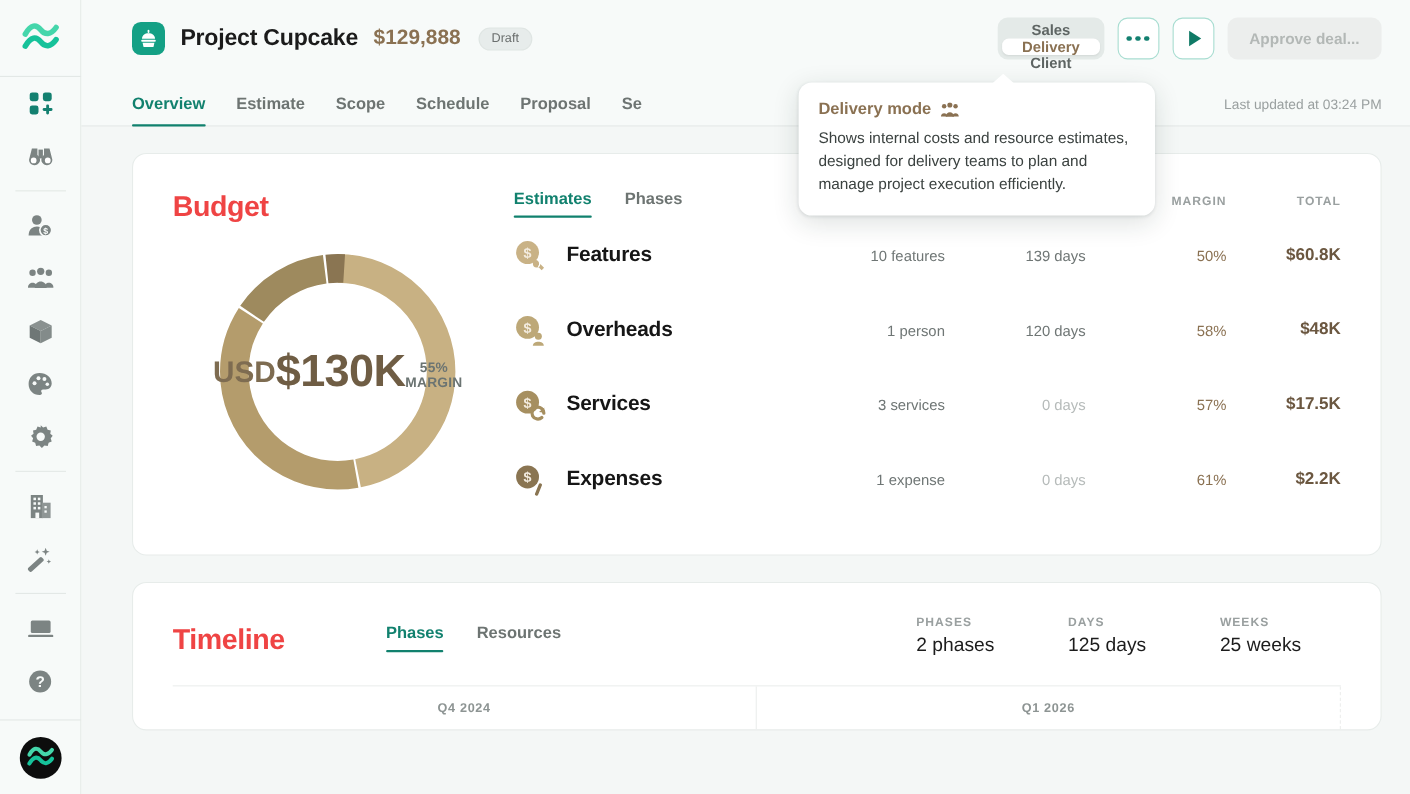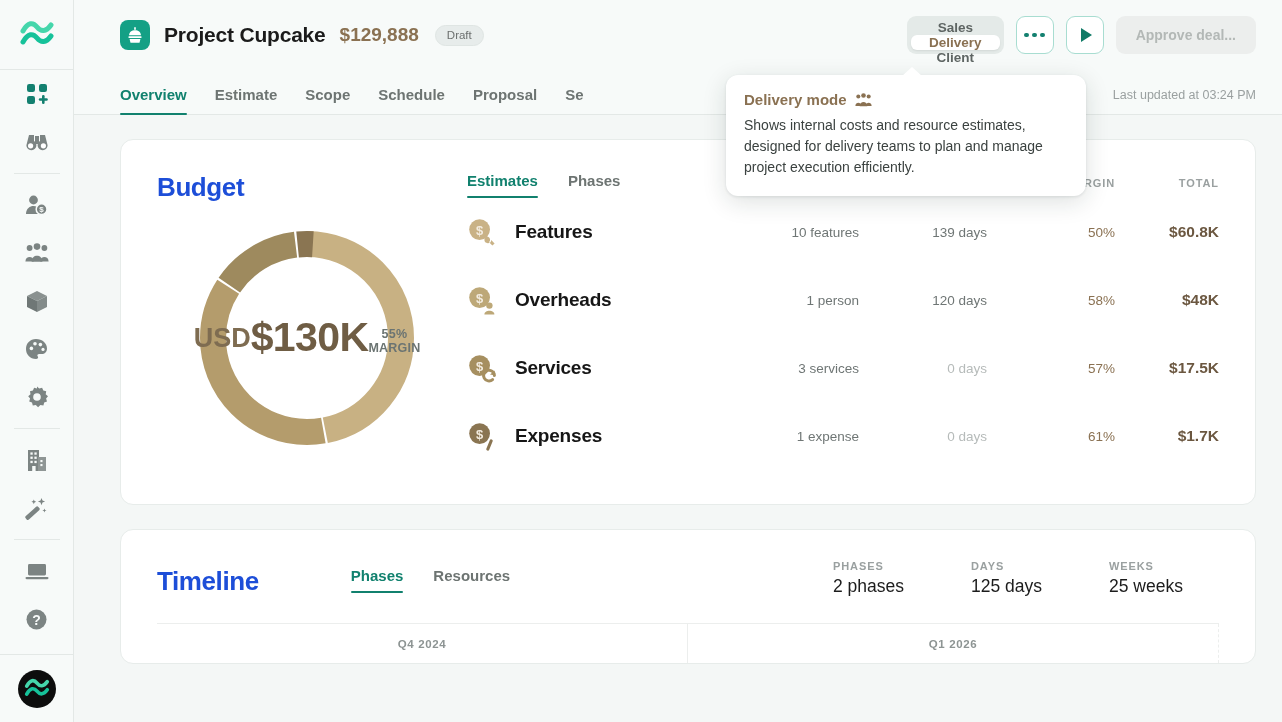--- a/index.html
+++ b/index.html
@@ -133,21 +133,21 @@
     height: 2.5px; background: #11816e; border-radius: 2px;
   }
   .lastupdated {
     margin-left: auto; font-size: 12.5px; color: #9aa0a0;
     padding-bottom: 12px; white-space: nowrap;
   }
 
   
   .tooltip {
     position: absolute; left: 652px; top: 75px;
-    width: 360px;
+    width: 324px;
     background: #fff; border-radius: 12px;
     box-shadow: 0 6px 24px rgba(20,40,36,.14), 0 1px 3px rgba(20,40,36,.10);
     padding: 16px 18px 18px; z-index: 50;
   }
   .tooltip::before {
     content: ""; position: absolute; top: -8px; left: 176px;
     width: 0; height: 0;
     border-left: 10px solid transparent; border-right: 10px solid transparent;
     border-bottom: 9px solid #fff;
   }
@@ -163,21 +163,21 @@
     background: #f4f7f6;
   }
   .card {
     background: #ffffff; border: 1px solid #e7ecea; border-radius: 13px;
     margin-top: 24px;
   }
 
   
   .budget-card { padding: 32px 36px 34px; display: flex; }
   .budget-left { width: 300px; flex: 0 0 300px; }
-  .card-title { font-size: 26px; font-weight: bold; color: #1d4ed8; letter-spacing: -0.4px; }
+  .card-title { font-size: 26px; font-weight: bold; color: #ef4444; letter-spacing: -0.4px; }
   .donut-wrap { margin-top: 26px; display: flex; justify-content: center; }
   .donut { position: relative; width: 218px; height: 218px; }
   .donut-center {
     position: absolute; inset: 0; display: flex; flex-direction: row;
     align-items: center; justify-content: center; text-align: center;
   }
   .donut-cur { font-size: 27px; font-weight: bold; color: #7e6c51; line-height: 1.05; }
   .donut-amt { font-size: 41px; font-weight: bold; color: #6f5d44; line-height: 1.05; letter-spacing: -0.6px; }
   .donut-margin { font-size: 12.5px; font-weight: bold; color: #6b7472; margin-top: 6px; letter-spacing: .2px; }
 
@@ -519,21 +519,21 @@
                 <circle cx="12.6" cy="12.6" r="10.4" fill="#8a7552"></circle>
                 <text x="12.6" y="17.6" font-size="13" font-weight="bold" fill="#f3ece0" text-anchor="middle" font-family="Liberation Sans, sans-serif">$</text>
                 <rect x="21" y="18" width="3" height="12" rx="1.5" fill="#8a7552" transform="rotate(22 22.5 24)"></rect>
               </svg>
               <div class="brow-label">Expenses</div>
             </div>
             <div class="brow-vals">
               <div class="bcell c-scope">1 expense</div>
               <div class="bcell c-days muted">0 days</div>
               <div class="bcell c-margin gold">61%</div>
-              <div class="bcell c-total total">$1.7K</div>
+              <div class="bcell c-total total">$2.2K</div>
             </div>
           </div>
         </div>
       </section>
 
       <section class="card timeline-card">
         <div class="tl-head">
           <div class="card-title" style="margin-right:44px;">Timeline</div>
           <div class="mini-tabs" style="align-self:flex-end; margin-bottom:4px;">
             <div class="mtab active">Phases</div>

